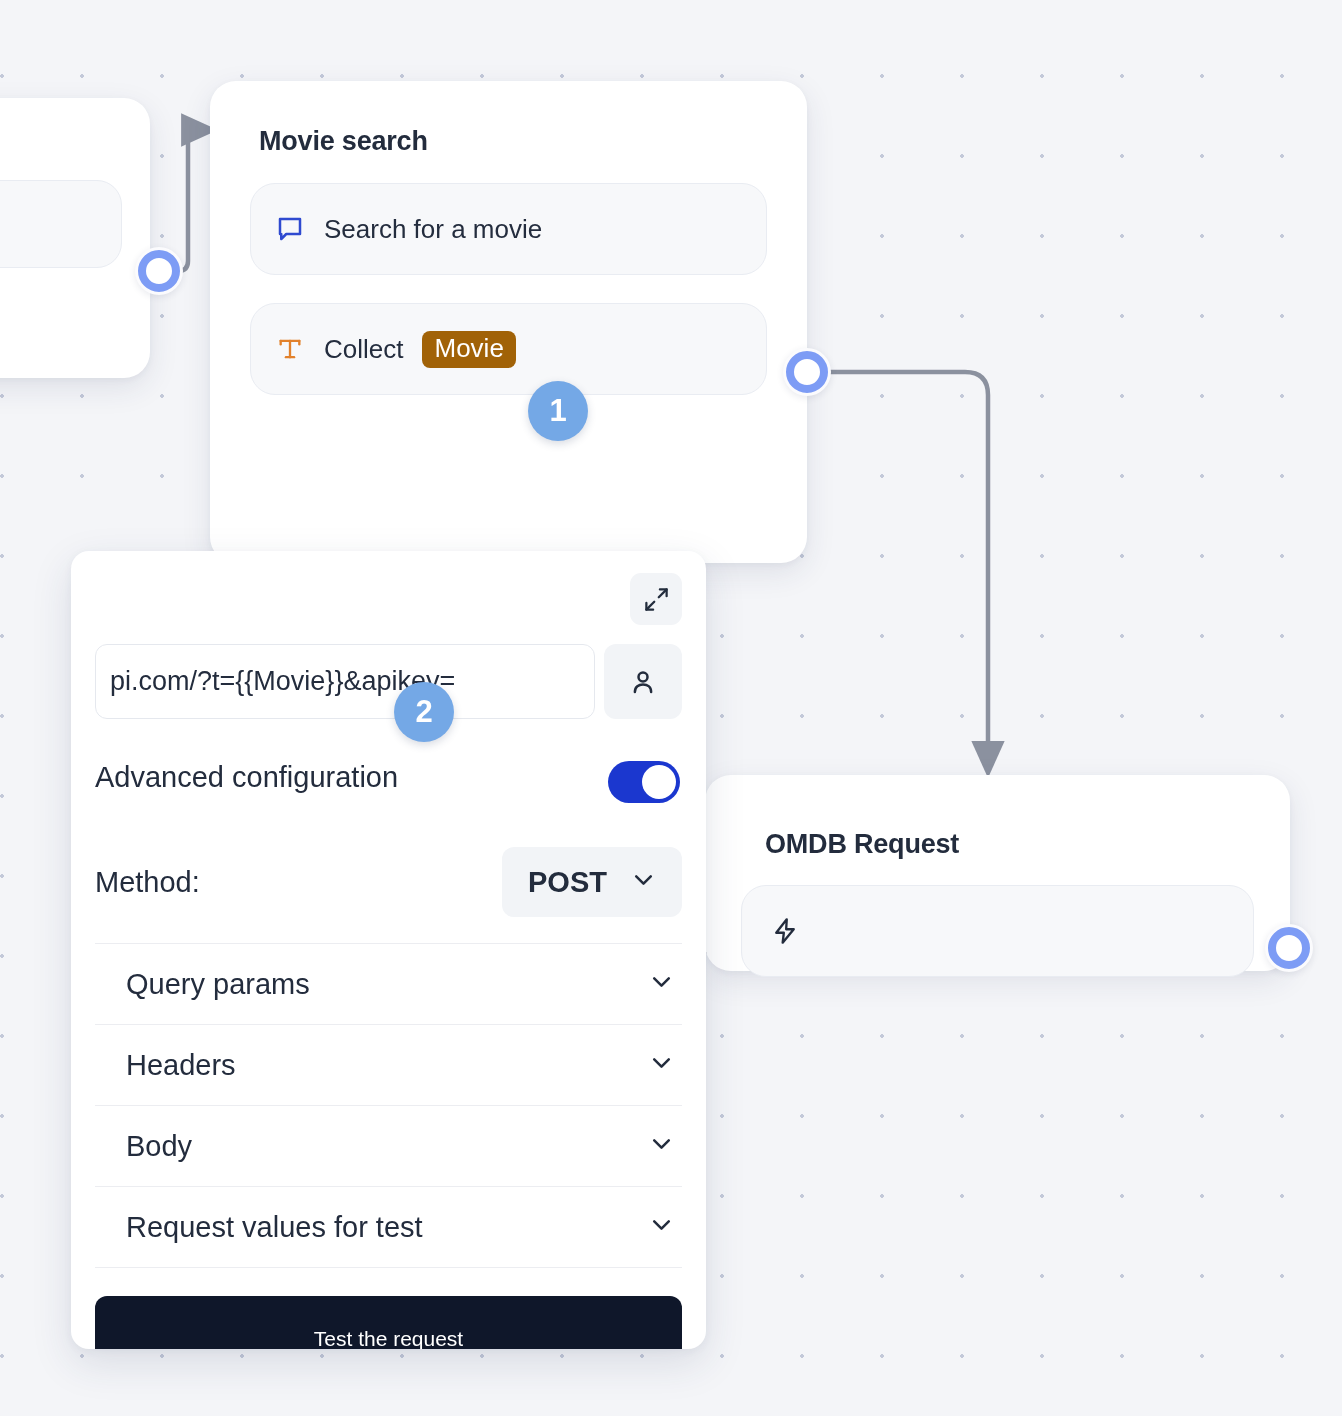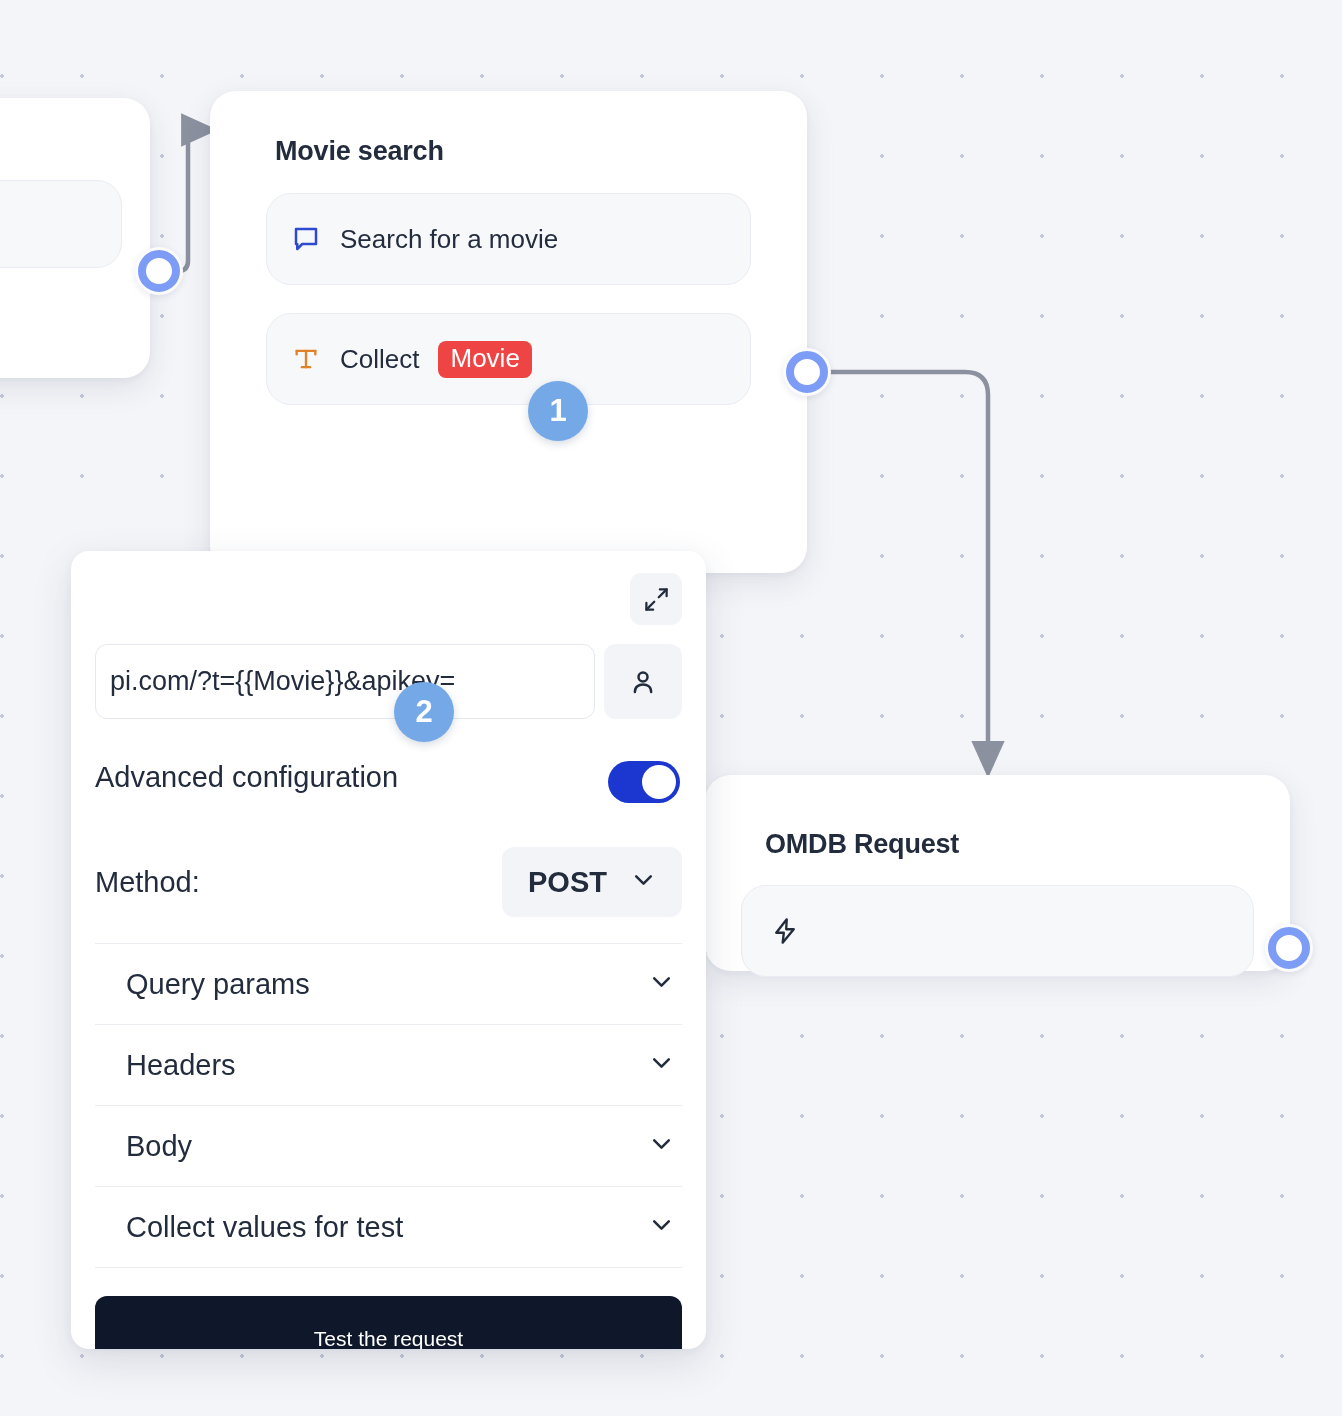--- a/index.html
+++ b/index.html
@@ -87,30 +87,30 @@
     width: 26px;
     height: 26px;
     border-radius: 50%;
     background: #ffffff;
     border: 8px solid #7d9cf5;
   }
 
   
   #node-movie-search {
     left: 210px;
-    top: 91px;
+    top: 81px;
     width: 597px;
     height: 482px;
-    padding: 36px 56px;
+    padding: 36px 40px;
   }
   #node-movie-search .node-title { margin: 9px 0 26px 9px; }
   #node-movie-search .node-row + .node-row { margin-top: 28px; }
 
   .var-chip {
-    background: #ef4444;
+    background: #a16207;
     color: #ffffff;
     border-radius: 8px;
     padding: 4px 12px 7px;
     font-size: 26px;
     line-height: 1;
     margin-left: 2px;
   }
 
   
   #node-partial-left {
@@ -420,21 +420,21 @@
     <div class="accordion-item">
       <span>Body</span>
       <span>
         <svg width="25" height="25" viewBox="0 0 24 24" fill="none" stroke="#232c3d" stroke-width="2.4" stroke-linecap="round" stroke-linejoin="round">
           <path d="M5 9 L12 16 L19 9"></path>
         </svg>
       </span>
     </div>
 
     <div class="accordion-item">
-      <span>Collect values for test</span>
+      <span>Request values for test</span>
       <span>
         <svg width="25" height="25" viewBox="0 0 24 24" fill="none" stroke="#232c3d" stroke-width="2.4" stroke-linecap="round" stroke-linejoin="round">
           <path d="M5 9 L12 16 L19 9"></path>
         </svg>
       </span>
     </div>
 
     <button class="primary-btn">Test the request</button>
   </div>
 

